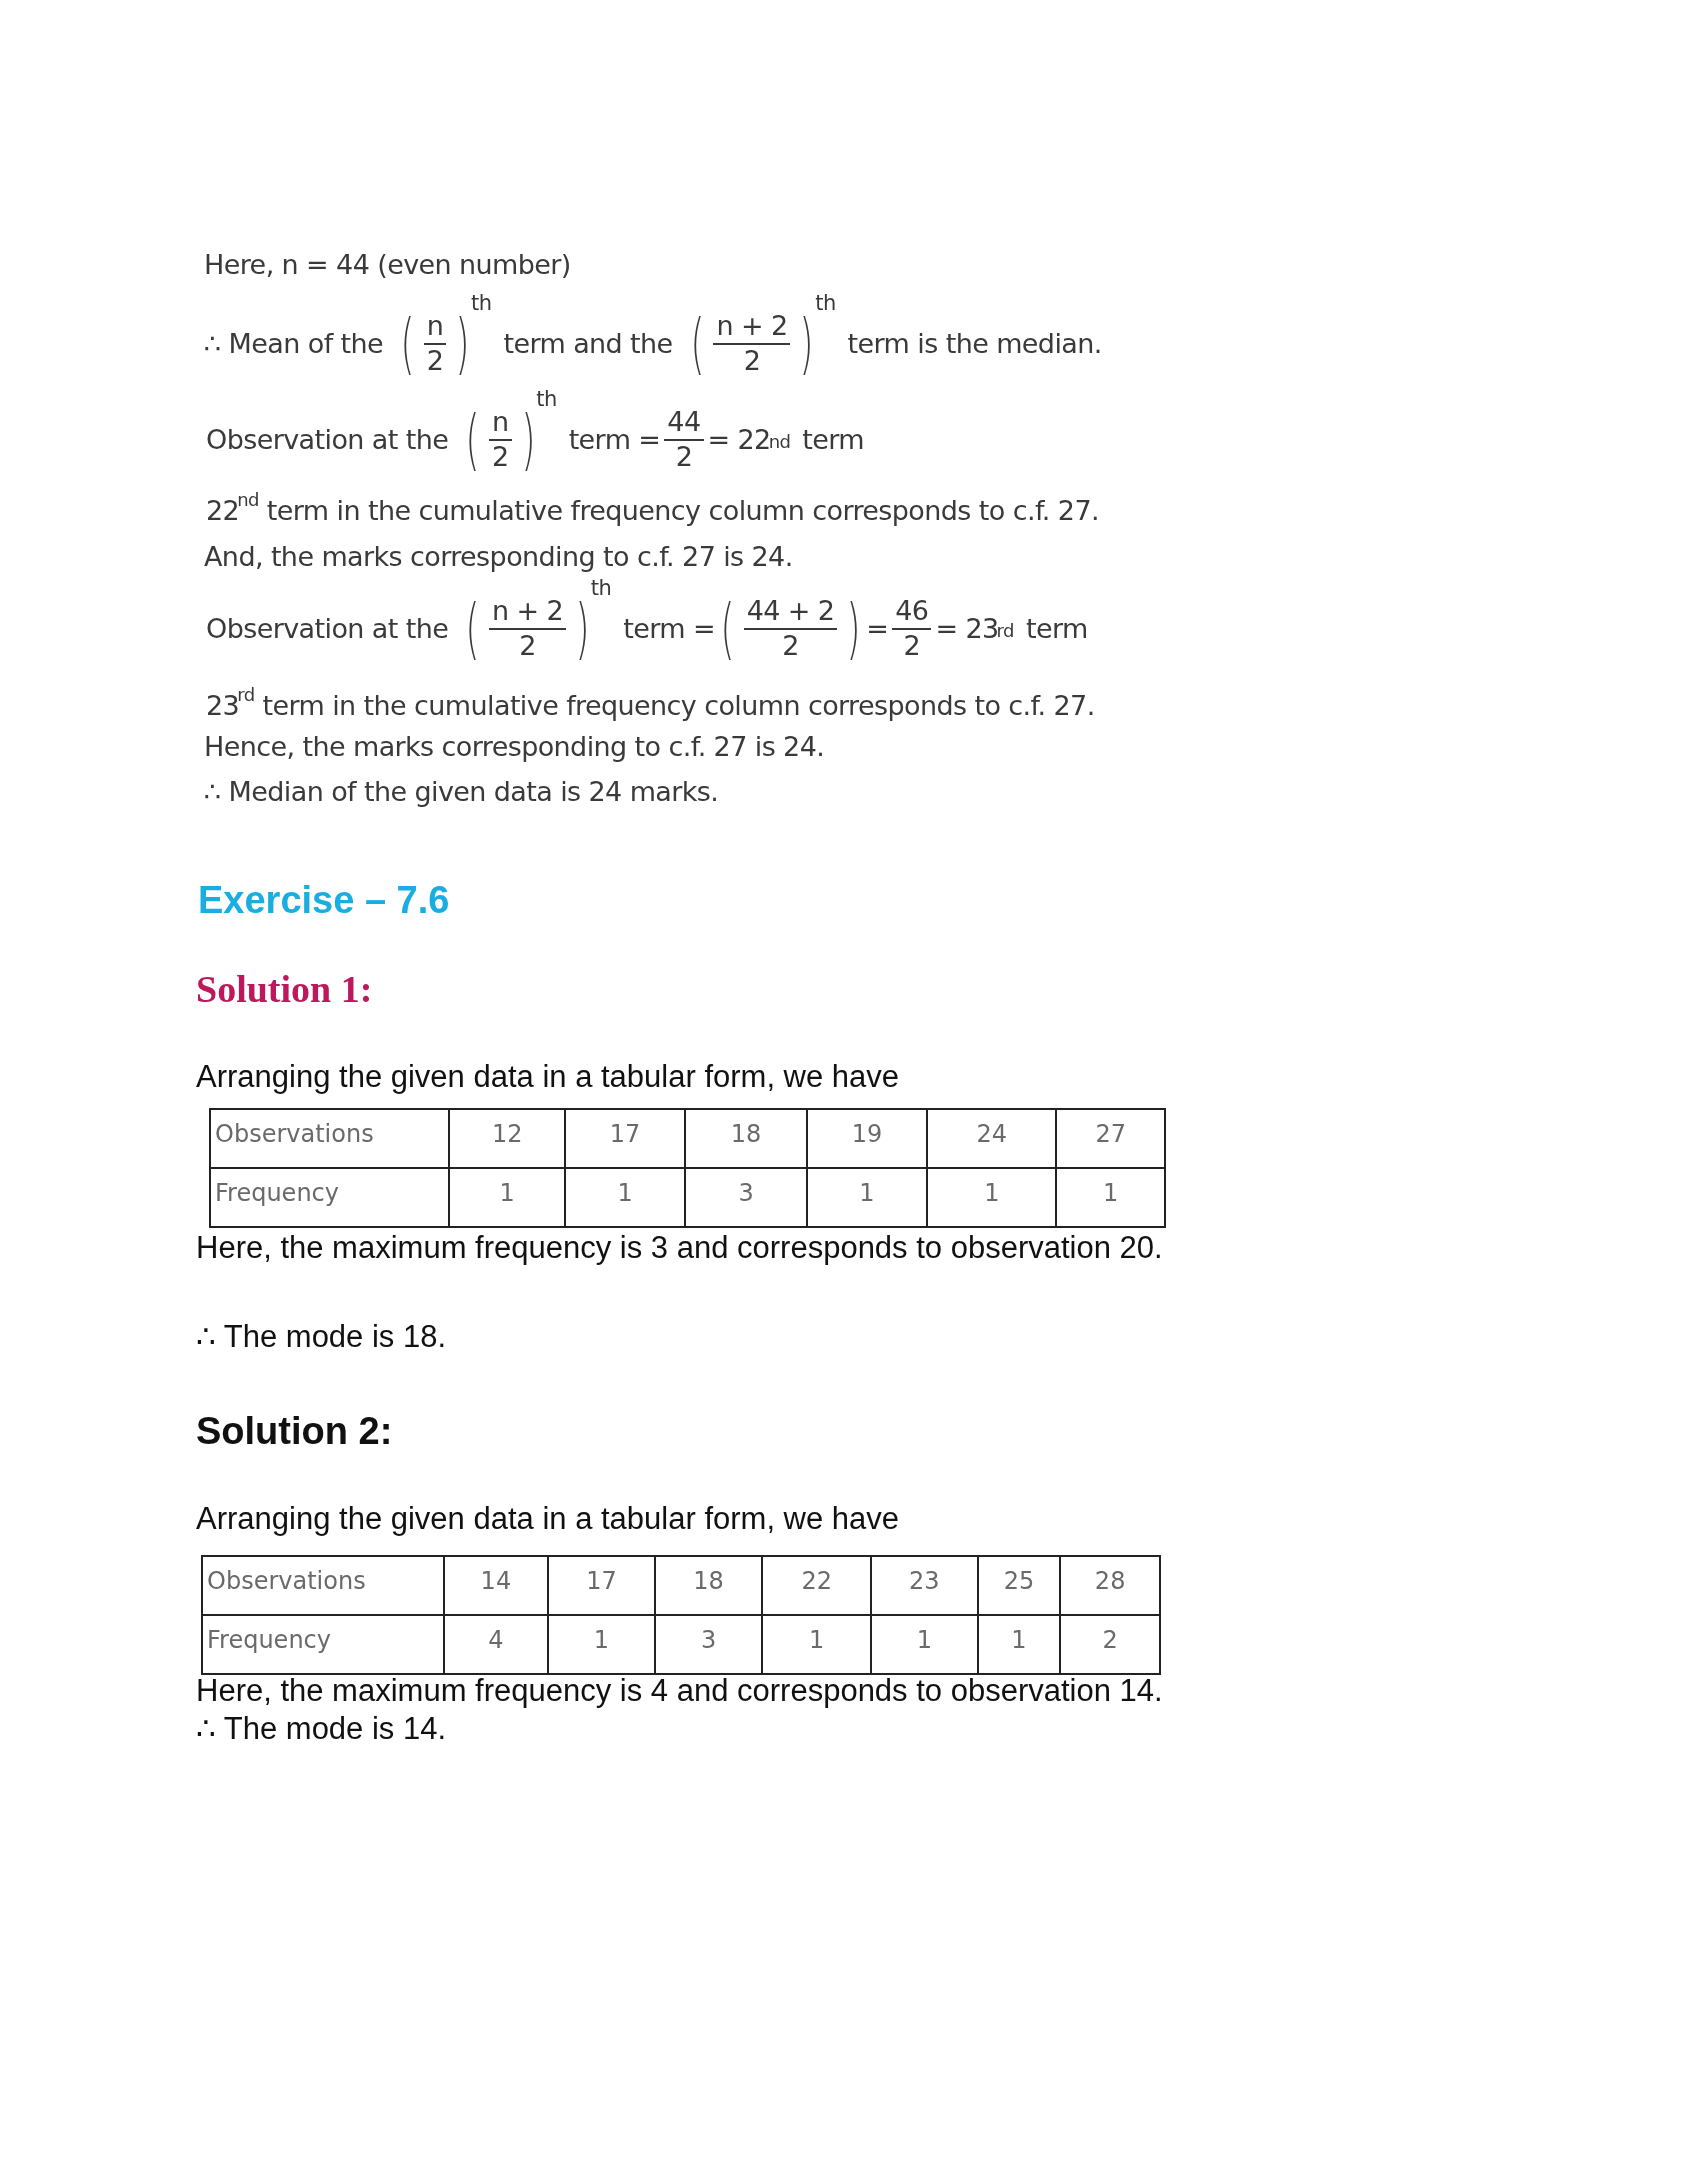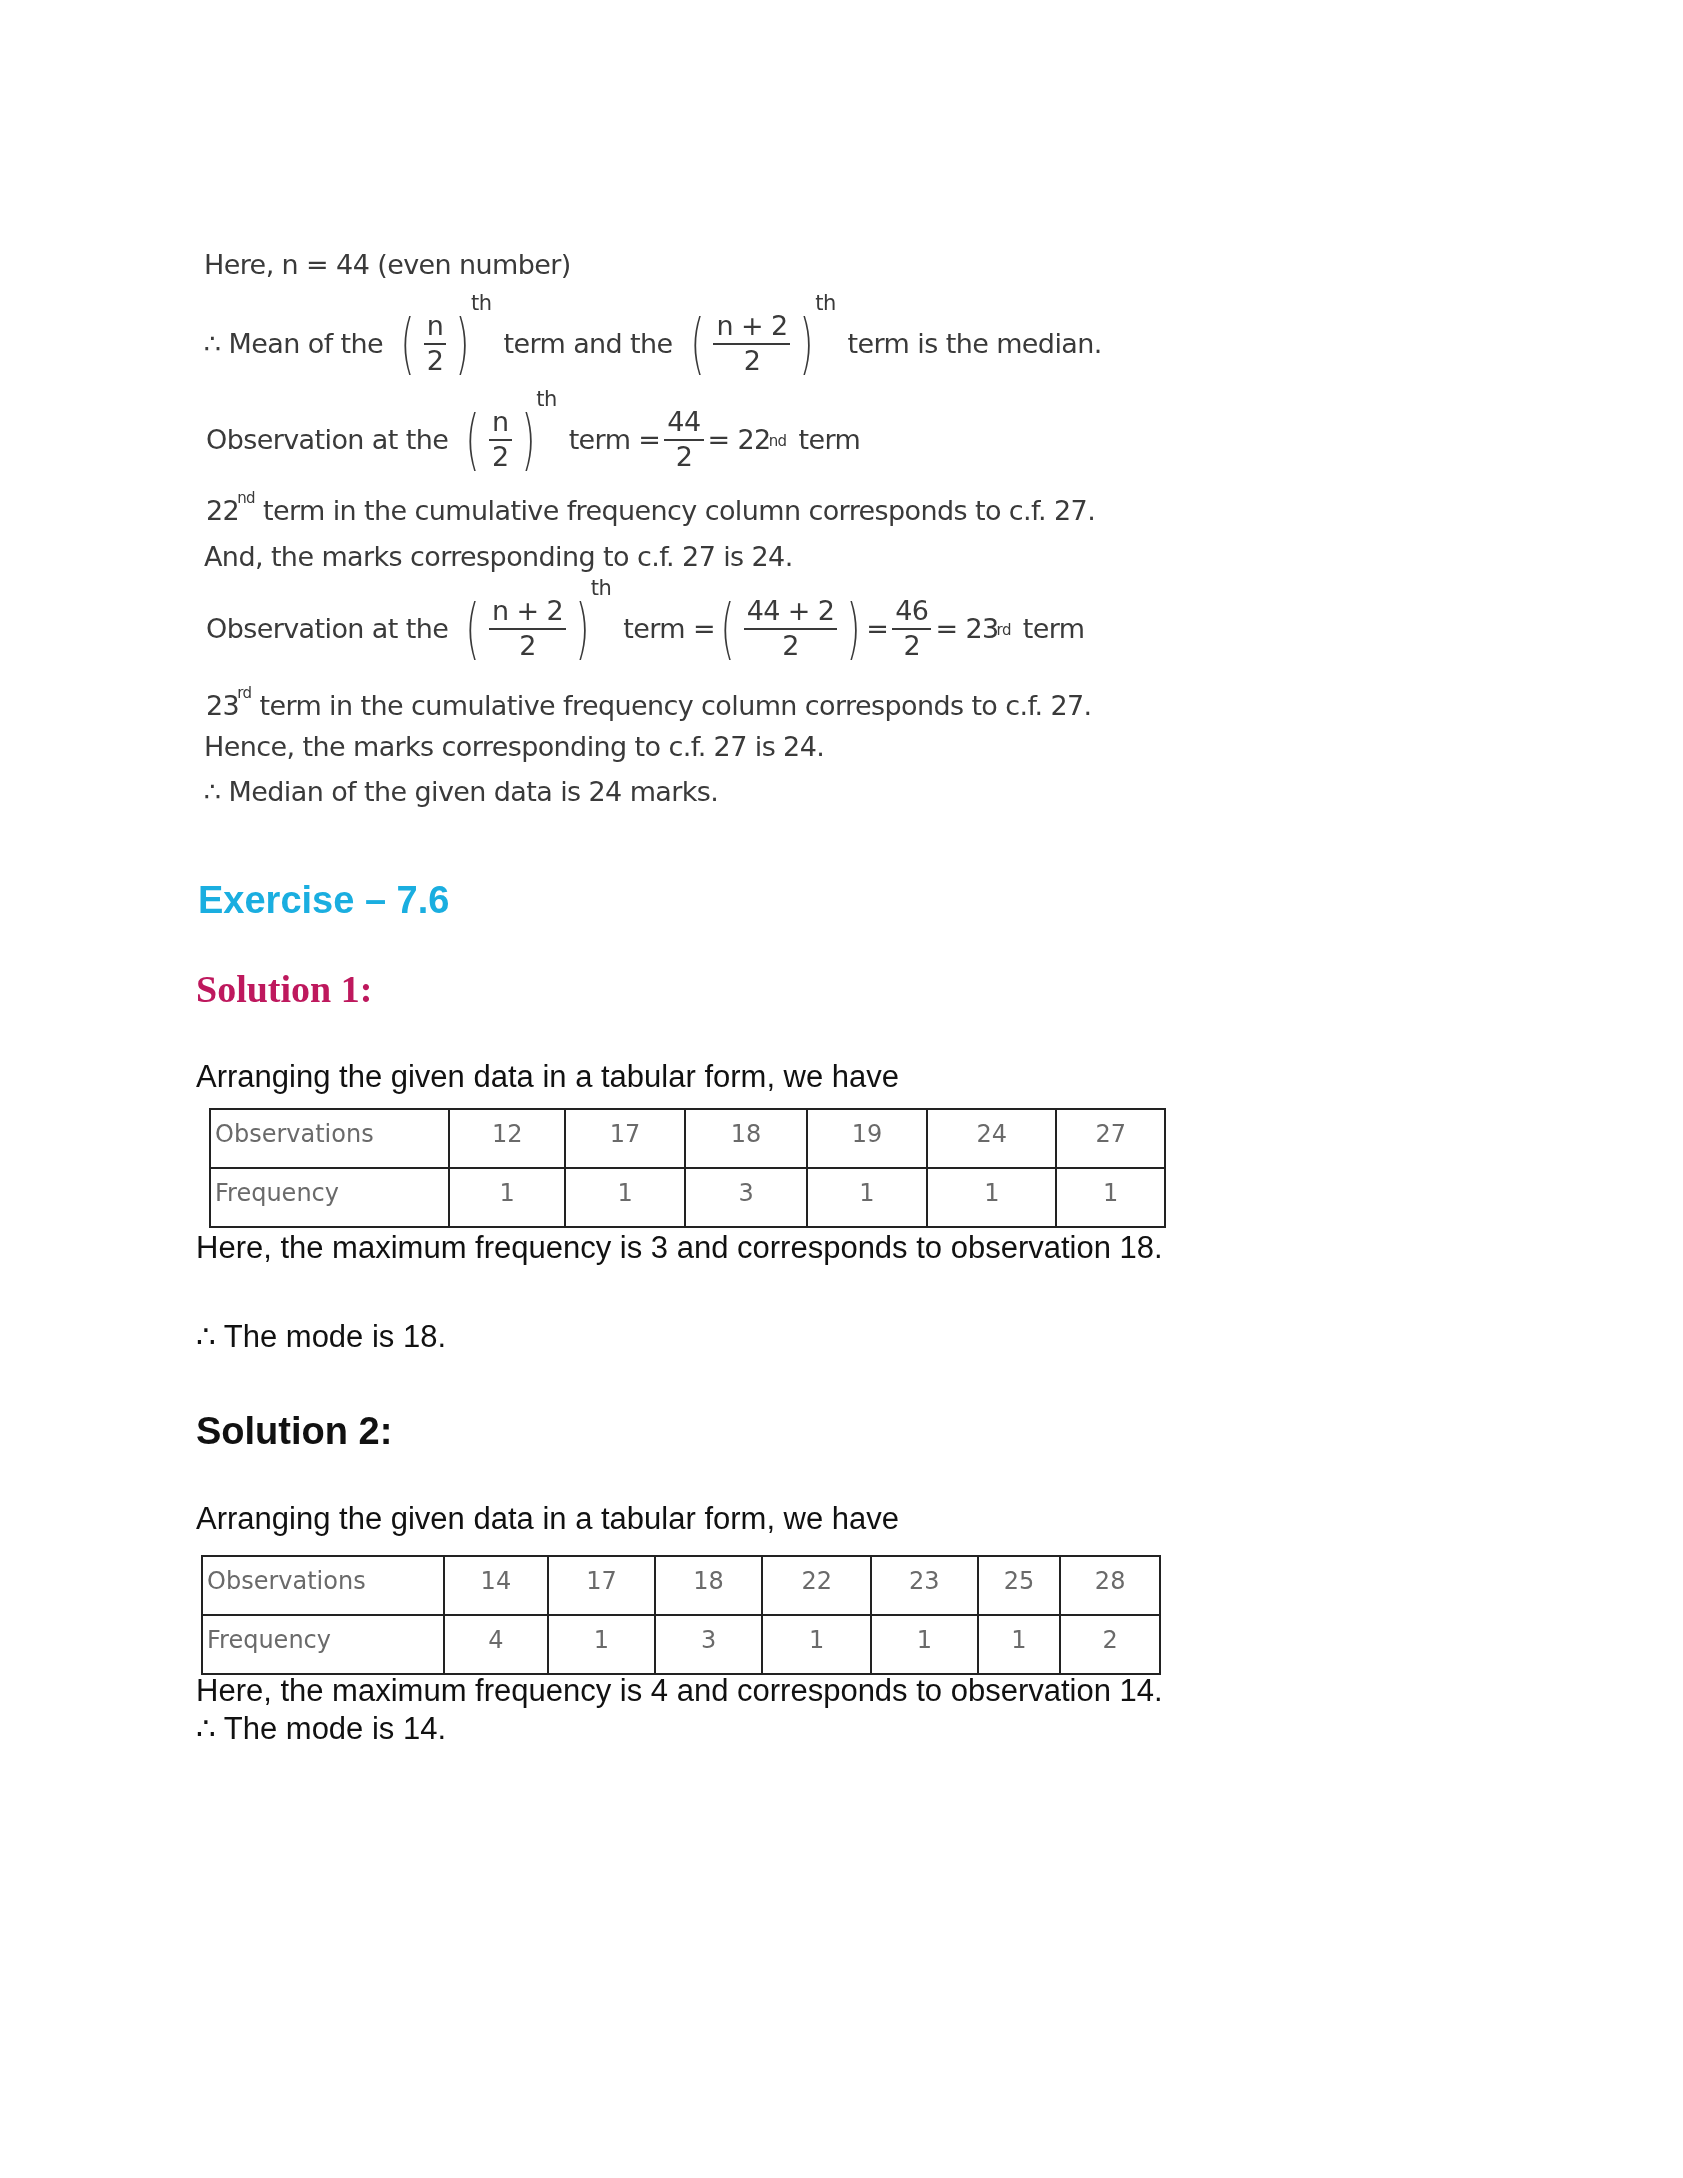--- a/index.html
+++ b/index.html
@@ -6,21 +6,21 @@
   body { width:1683px; height:2178px; position:relative; overflow:hidden; }
   .abs { position:absolute; white-space:nowrap; }
   .math { font-family:"DejaVu Sans", sans-serif; font-size:27px; color:#3a3a3a; letter-spacing:-0.6px; line-height:1; }
   .body { font-family:"Liberation Sans", sans-serif; font-size:31px; color:#111; line-height:1; }
   .heading { font-family:"Liberation Sans", sans-serif; font-size:38px; font-weight:bold; line-height:1; }
   .frac { display:inline-flex; flex-direction:column; align-items:center; vertical-align:middle; margin:0 4px; }
   .frac .num { padding:0 3px 2px; border-bottom:2px solid #3a3a3a; line-height:1.05; }
   .frac .den { padding-top:2px; line-height:1.05; }
   .paren { display:inline-flex; align-items:center; vertical-align:middle; }
   .paren .br { font-size:65px; font-weight:200; line-height:1; transform:scaleX(0.55); color:#3a3a3a; }
-  .sup { font-size:15px; vertical-align:top; position:relative; top:-6px; margin-left:-2px;margin-top:16px; }
+  .sup { font-size:18px; vertical-align:top; position:relative; top:-6px; margin-left:-2px;margin-top:16px; }
   .sup-big { font-size:21px; position:relative; top:-40px; margin-left:-4px; }
   .mrow { display:flex; align-items:center; gap:0; }
   .sp { display:inline-block; width:12px; }
   table.dt { position:absolute; border-collapse:collapse; font-family:"DejaVu Sans", sans-serif; font-size:24px; color:#6a6a6a; }
   table.dt td { border:2px solid #222; padding:0; vertical-align:top; text-align:center; height:59px; box-sizing:border-box;text-decoration:underline; }
   table.dt td.lbl { text-align:left; padding-left:4px; }
   table.dt td span { display:inline-block; padding-top:10px; }
 </style>
 </head>
 <body>
@@ -158,21 +158,21 @@
     <td><span>1</span></td>
     <td><span>1</span></td>
     <td><span>3</span></td>
     <td><span>1</span></td>
     <td><span>1</span></td>
     <td><span>1</span></td>
   </tr>
 </tbody>
   </table>
 
-<div class="abs body" style="left:196px; top:1232px;">Here, the maximum frequency is 3 and corresponds to observation 18.</div>
+<div class="abs body" style="left:196px; top:1232px;">Here, the maximum frequency is 3 and corresponds to observation 20.</div>
 <div class="abs body" style="left:196px; top:1321px;">∴ The mode is 18.</div>
 
 <div class="abs heading" style="left:196px; top:1412px; color:#111;">Solution 2:</div>
 <div class="abs body" style="left:196px; top:1503px;">Arranging the given data in a tabular form, we have</div>
 
 <table class="dt" style="left:201px; top:1555px; width:960px;">
   <colgroup>
     <col style="width:242px">
       <col style="width:105px">
       <col style="width:107px">

